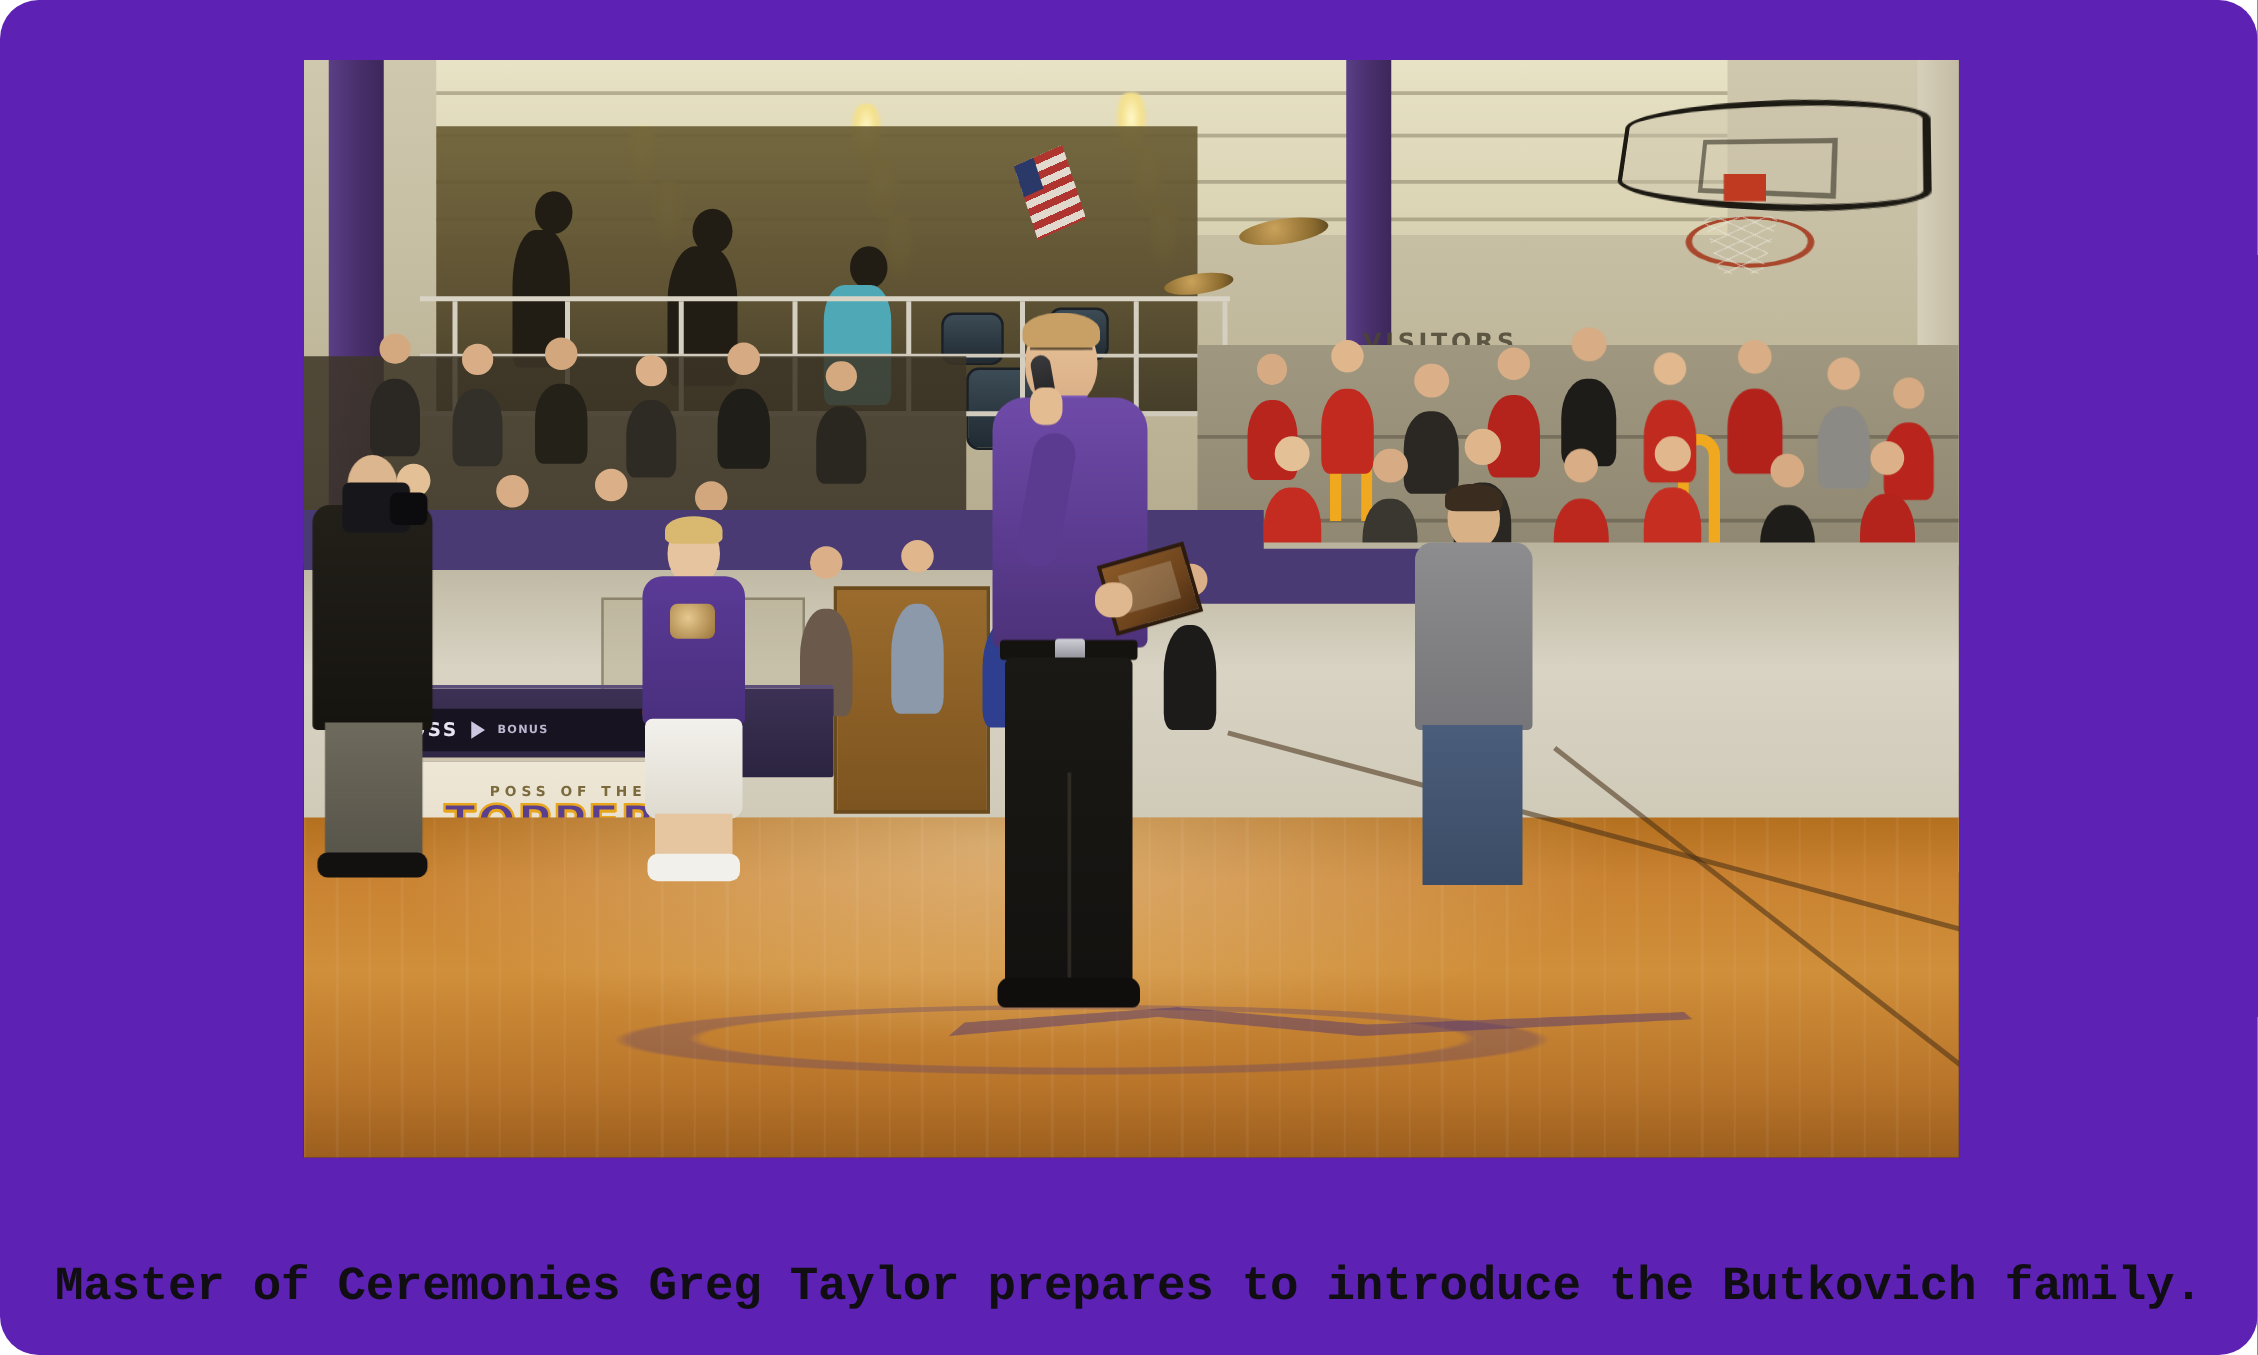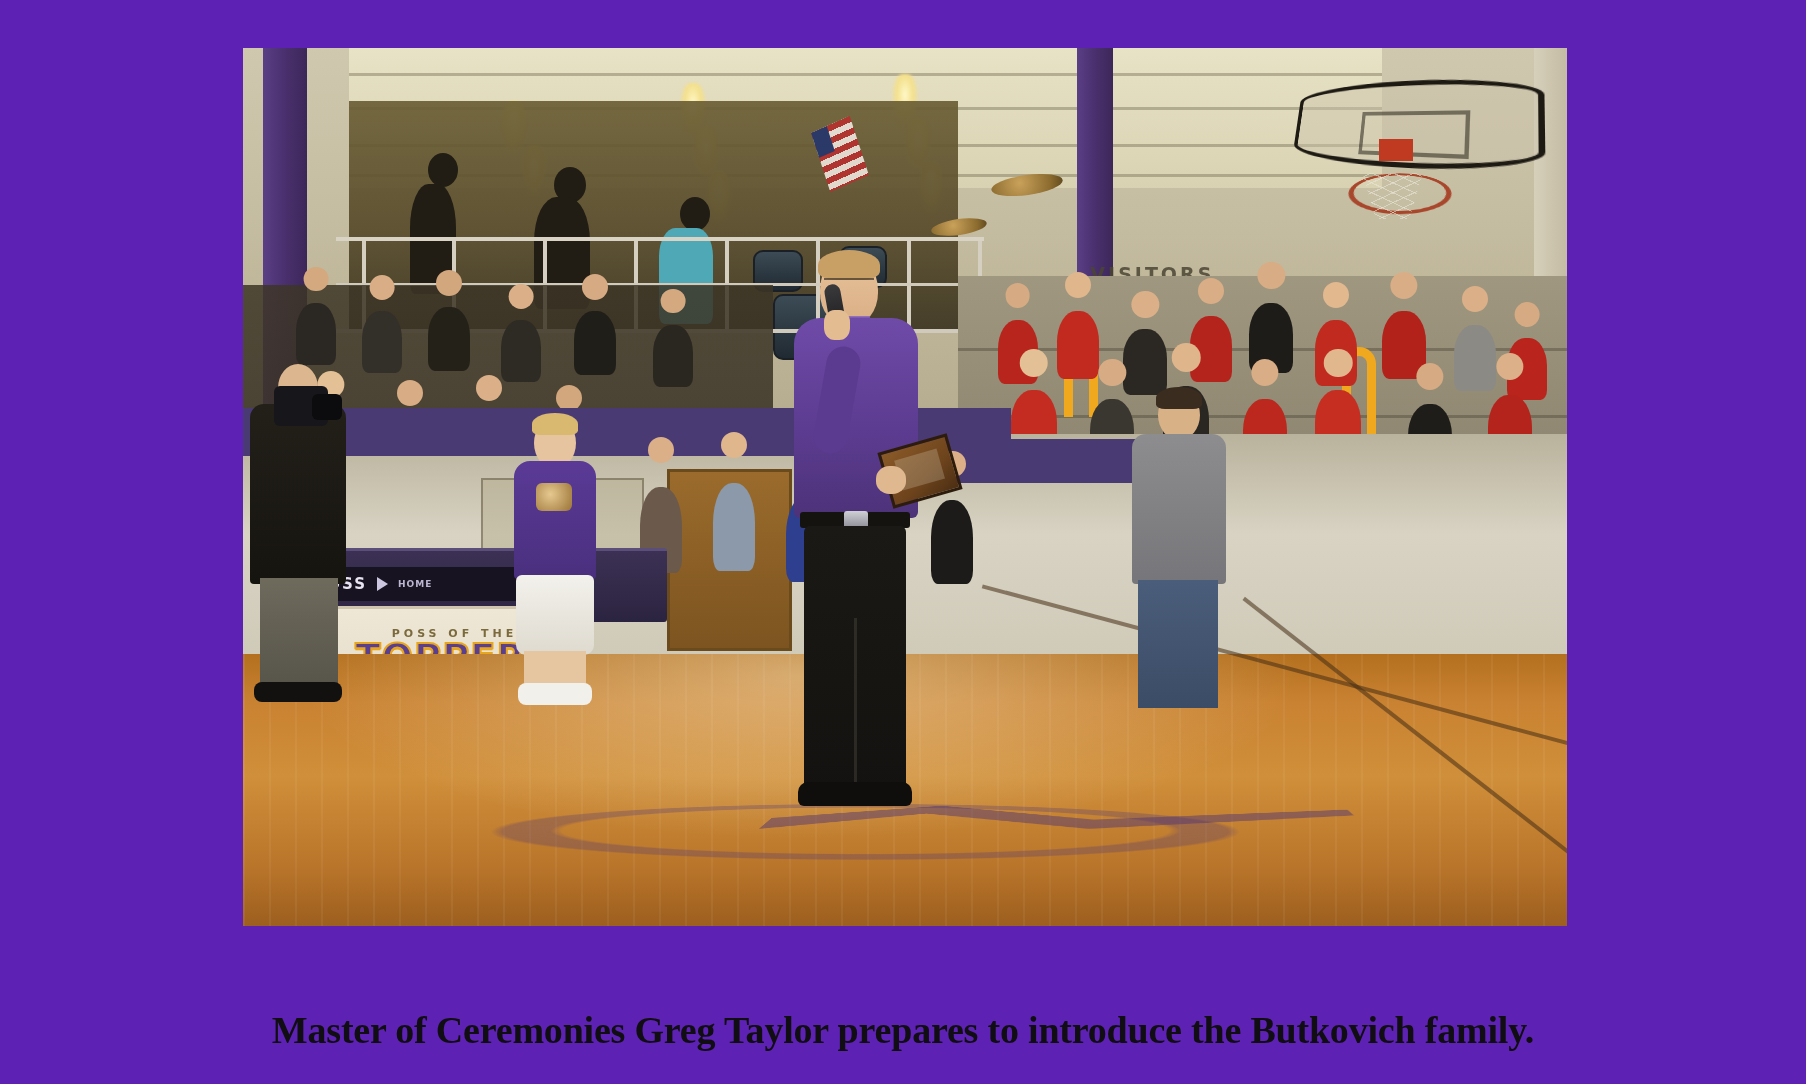--- a/index.html
+++ b/index.html
@@ -12,20 +12,21 @@
     height: 1084px;
     overflow: hidden;
     font-family: "DejaVu Sans", sans-serif;
   }
 
   .slide {
     position: relative;
     width: 1806px;
     height: 1084px;
     background: #5d22b4;
+    border-radius: 31px;
   }
 
   
   .photo {
     position: absolute;
     left: 243px;
     top: 48px;
     width: 1324px;
     height: 878px;
     overflow: hidden;
@@ -627,21 +628,21 @@
     background: linear-gradient(180deg,#4a5d7a 0%,#3b4c66 100%);
   }
 
   
   .caption {
     position: absolute;
     left: 0;
     top: 1008px;
     width: 100%;
     text-align: center;
-    font-family: Liberation Serif, serif;
+    font-family: Liberation Mono, monospace;
     font-weight: 700;
     font-size: 38px;
     letter-spacing: -0.2px;
     color: #100e12;
     white-space: nowrap;
   }
 </style>
 </head>
 <body>
 
@@ -868,21 +869,21 @@
       </div>
     <div class="person" style="left:52%;top:51.5%;width:42px;height:84px;background:#1d1b19">
         <span class="head" style="background:#dbb089"></span>
       </div>
 
     <div class="scorer-table">
       <div class="scorer-strip">
         <span class="arrow-l"></span>
         <span class="poss">POSS</span>
         <span class="arrow-r"></span>
-        <span class="bonus">HOME</span>
+        <span class="bonus">BONUS</span>
       </div>
     </div>
 
     <div class="basketball"></div>
 
     <div class="toppers-banner">
       <div class="home-of">POSS OF THE</div>
       <div class="toppers">TOPPERS</div>
       <div class="pride">HILLTOPPER PRIDE</div>
     </div>

